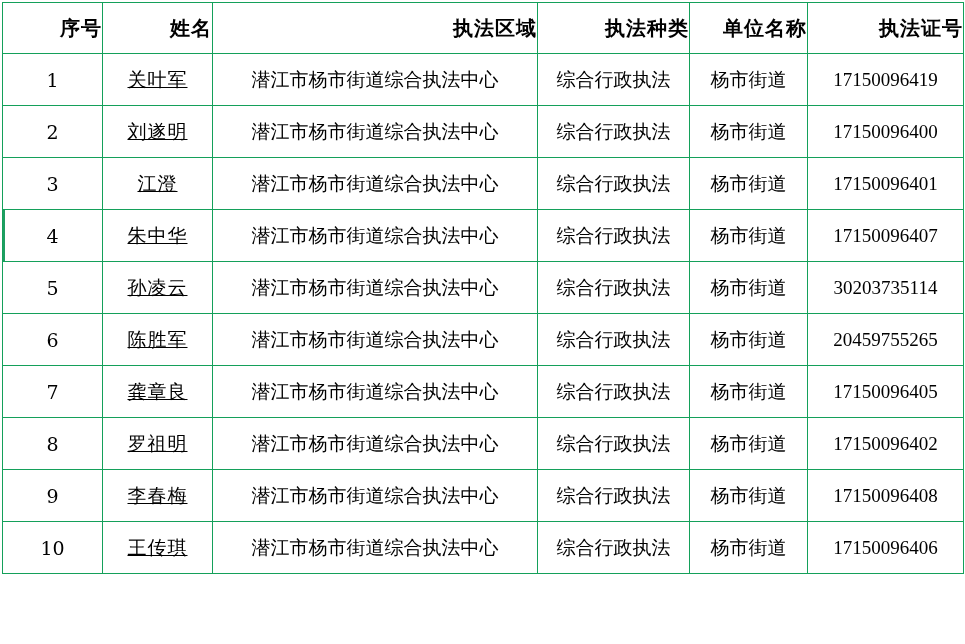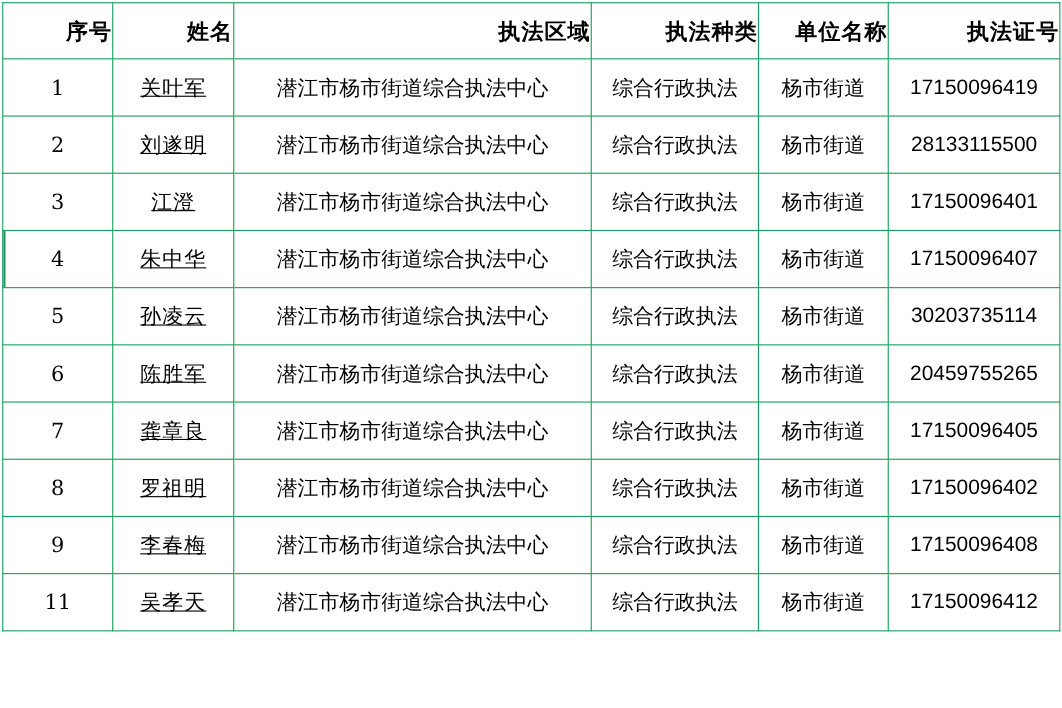--- a/index.html
+++ b/index.html
@@ -65,21 +65,21 @@
     font-size: 19px;
   }
   td.col-kind {
     font-size: 19px;
   }
   td.col-area {
     font-size: 19px;
   }
   td.col-cert {
     font-size: 19px;
-    font-family: Liberation Sans, sans-serif;
+    font-family: Liberation Serif, serif;
   }
   tr.row-selected td:first-child {
     box-shadow: inset 2px 0 0 0 #1f9e62;
   }
 </style>
 </head>
 <body>
 
 <div class="sheet">
   <table class="data-table">
@@ -109,21 +109,21 @@
         <td class="col-kind">综合行政执法</td>
         <td class="col-area">杨市街道</td>
         <td class="col-cert">17150096419</td>
       </tr>
       <tr>
         <td class="col-index">2</td>
         <td class="col-name">刘遂明</td>
         <td class="col-unit">潜江市杨市街道综合执法中心</td>
         <td class="col-kind">综合行政执法</td>
         <td class="col-area">杨市街道</td>
-        <td class="col-cert">28133115500</td>
+        <td class="col-cert">17150096400</td>
       </tr>
       <tr>
         <td class="col-index">3</td>
         <td class="col-name">江澄</td>
         <td class="col-unit">潜江市杨市街道综合执法中心</td>
         <td class="col-kind">综合行政执法</td>
         <td class="col-area">杨市街道</td>
         <td class="col-cert">17150096401</td>
       </tr>
       <tr class="row-selected">
@@ -168,22 +168,22 @@
       </tr>
       <tr>
         <td class="col-index">9</td>
         <td class="col-name">李春梅</td>
         <td class="col-unit">潜江市杨市街道综合执法中心</td>
         <td class="col-kind">综合行政执法</td>
         <td class="col-area">杨市街道</td>
         <td class="col-cert">17150096408</td>
       </tr>
       <tr>
-        <td class="col-index">11</td>
-        <td class="col-name">吴孝天</td>
+        <td class="col-index">10</td>
+        <td class="col-name">王传琪</td>
         <td class="col-unit">潜江市杨市街道综合执法中心</td>
         <td class="col-kind">综合行政执法</td>
         <td class="col-area">杨市街道</td>
-        <td class="col-cert">17150096412</td>
+        <td class="col-cert">17150096406</td>
       </tr>
     </tbody>
   </table>
 </div>
 
 </body></html>

